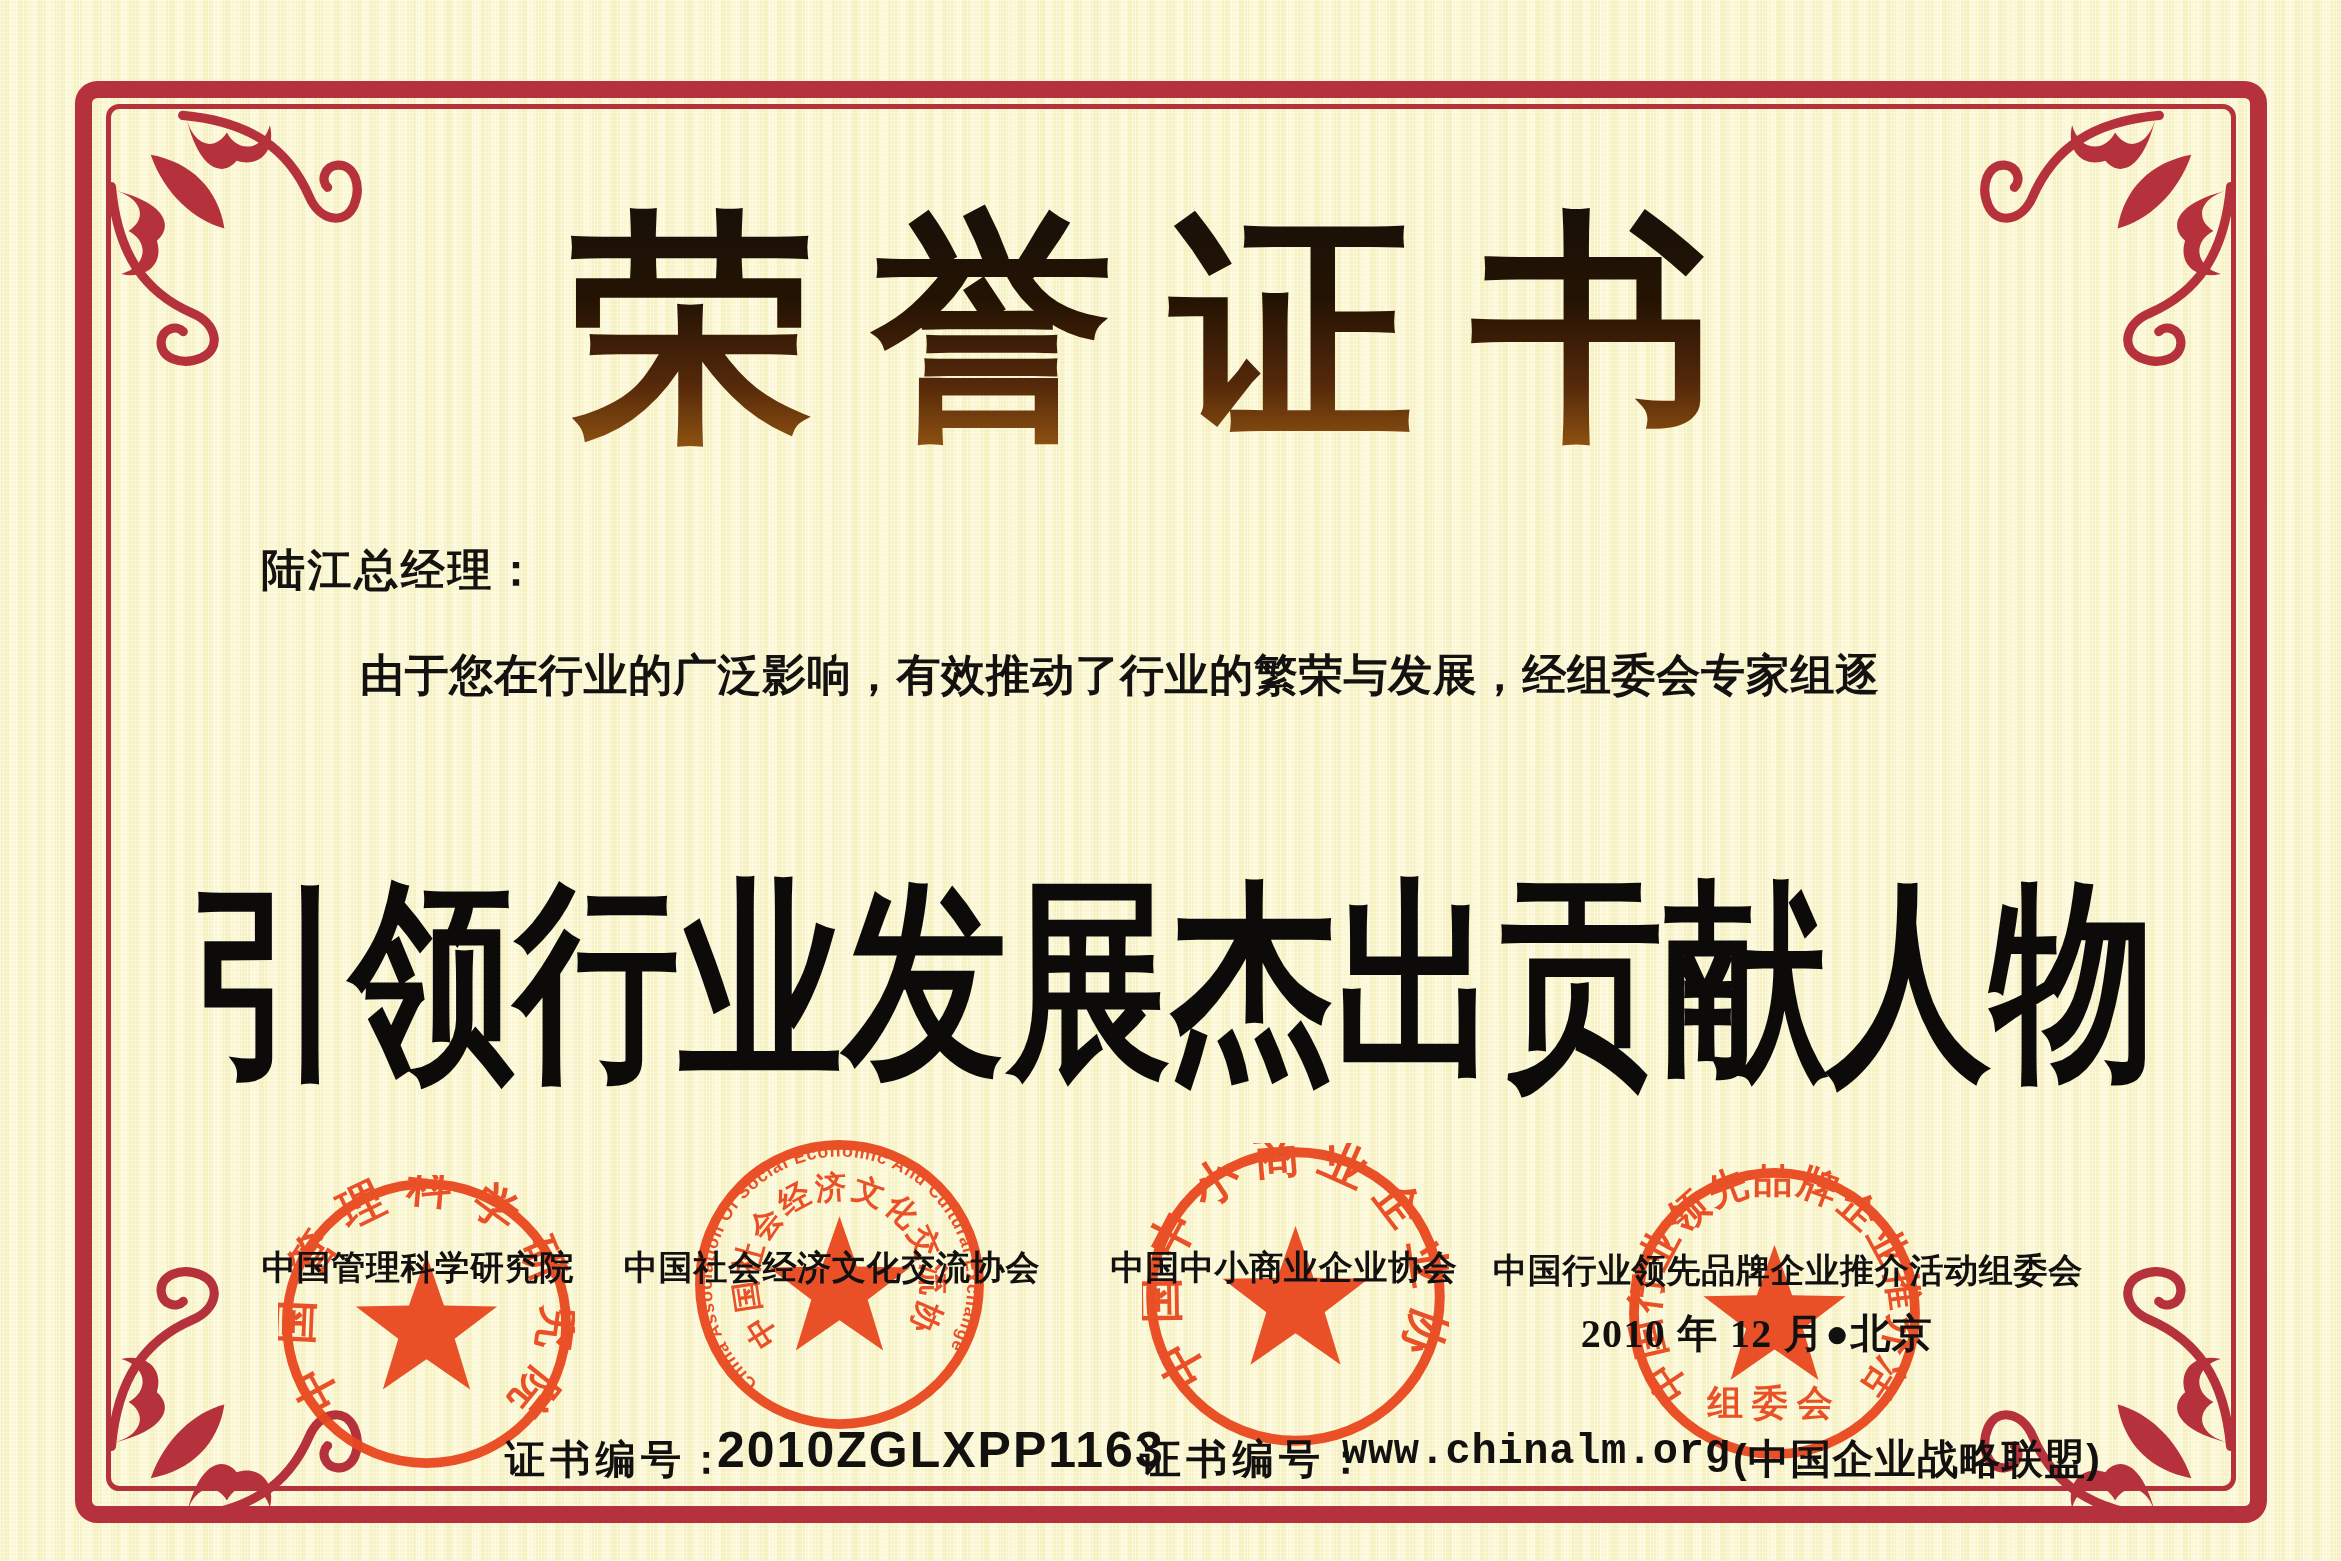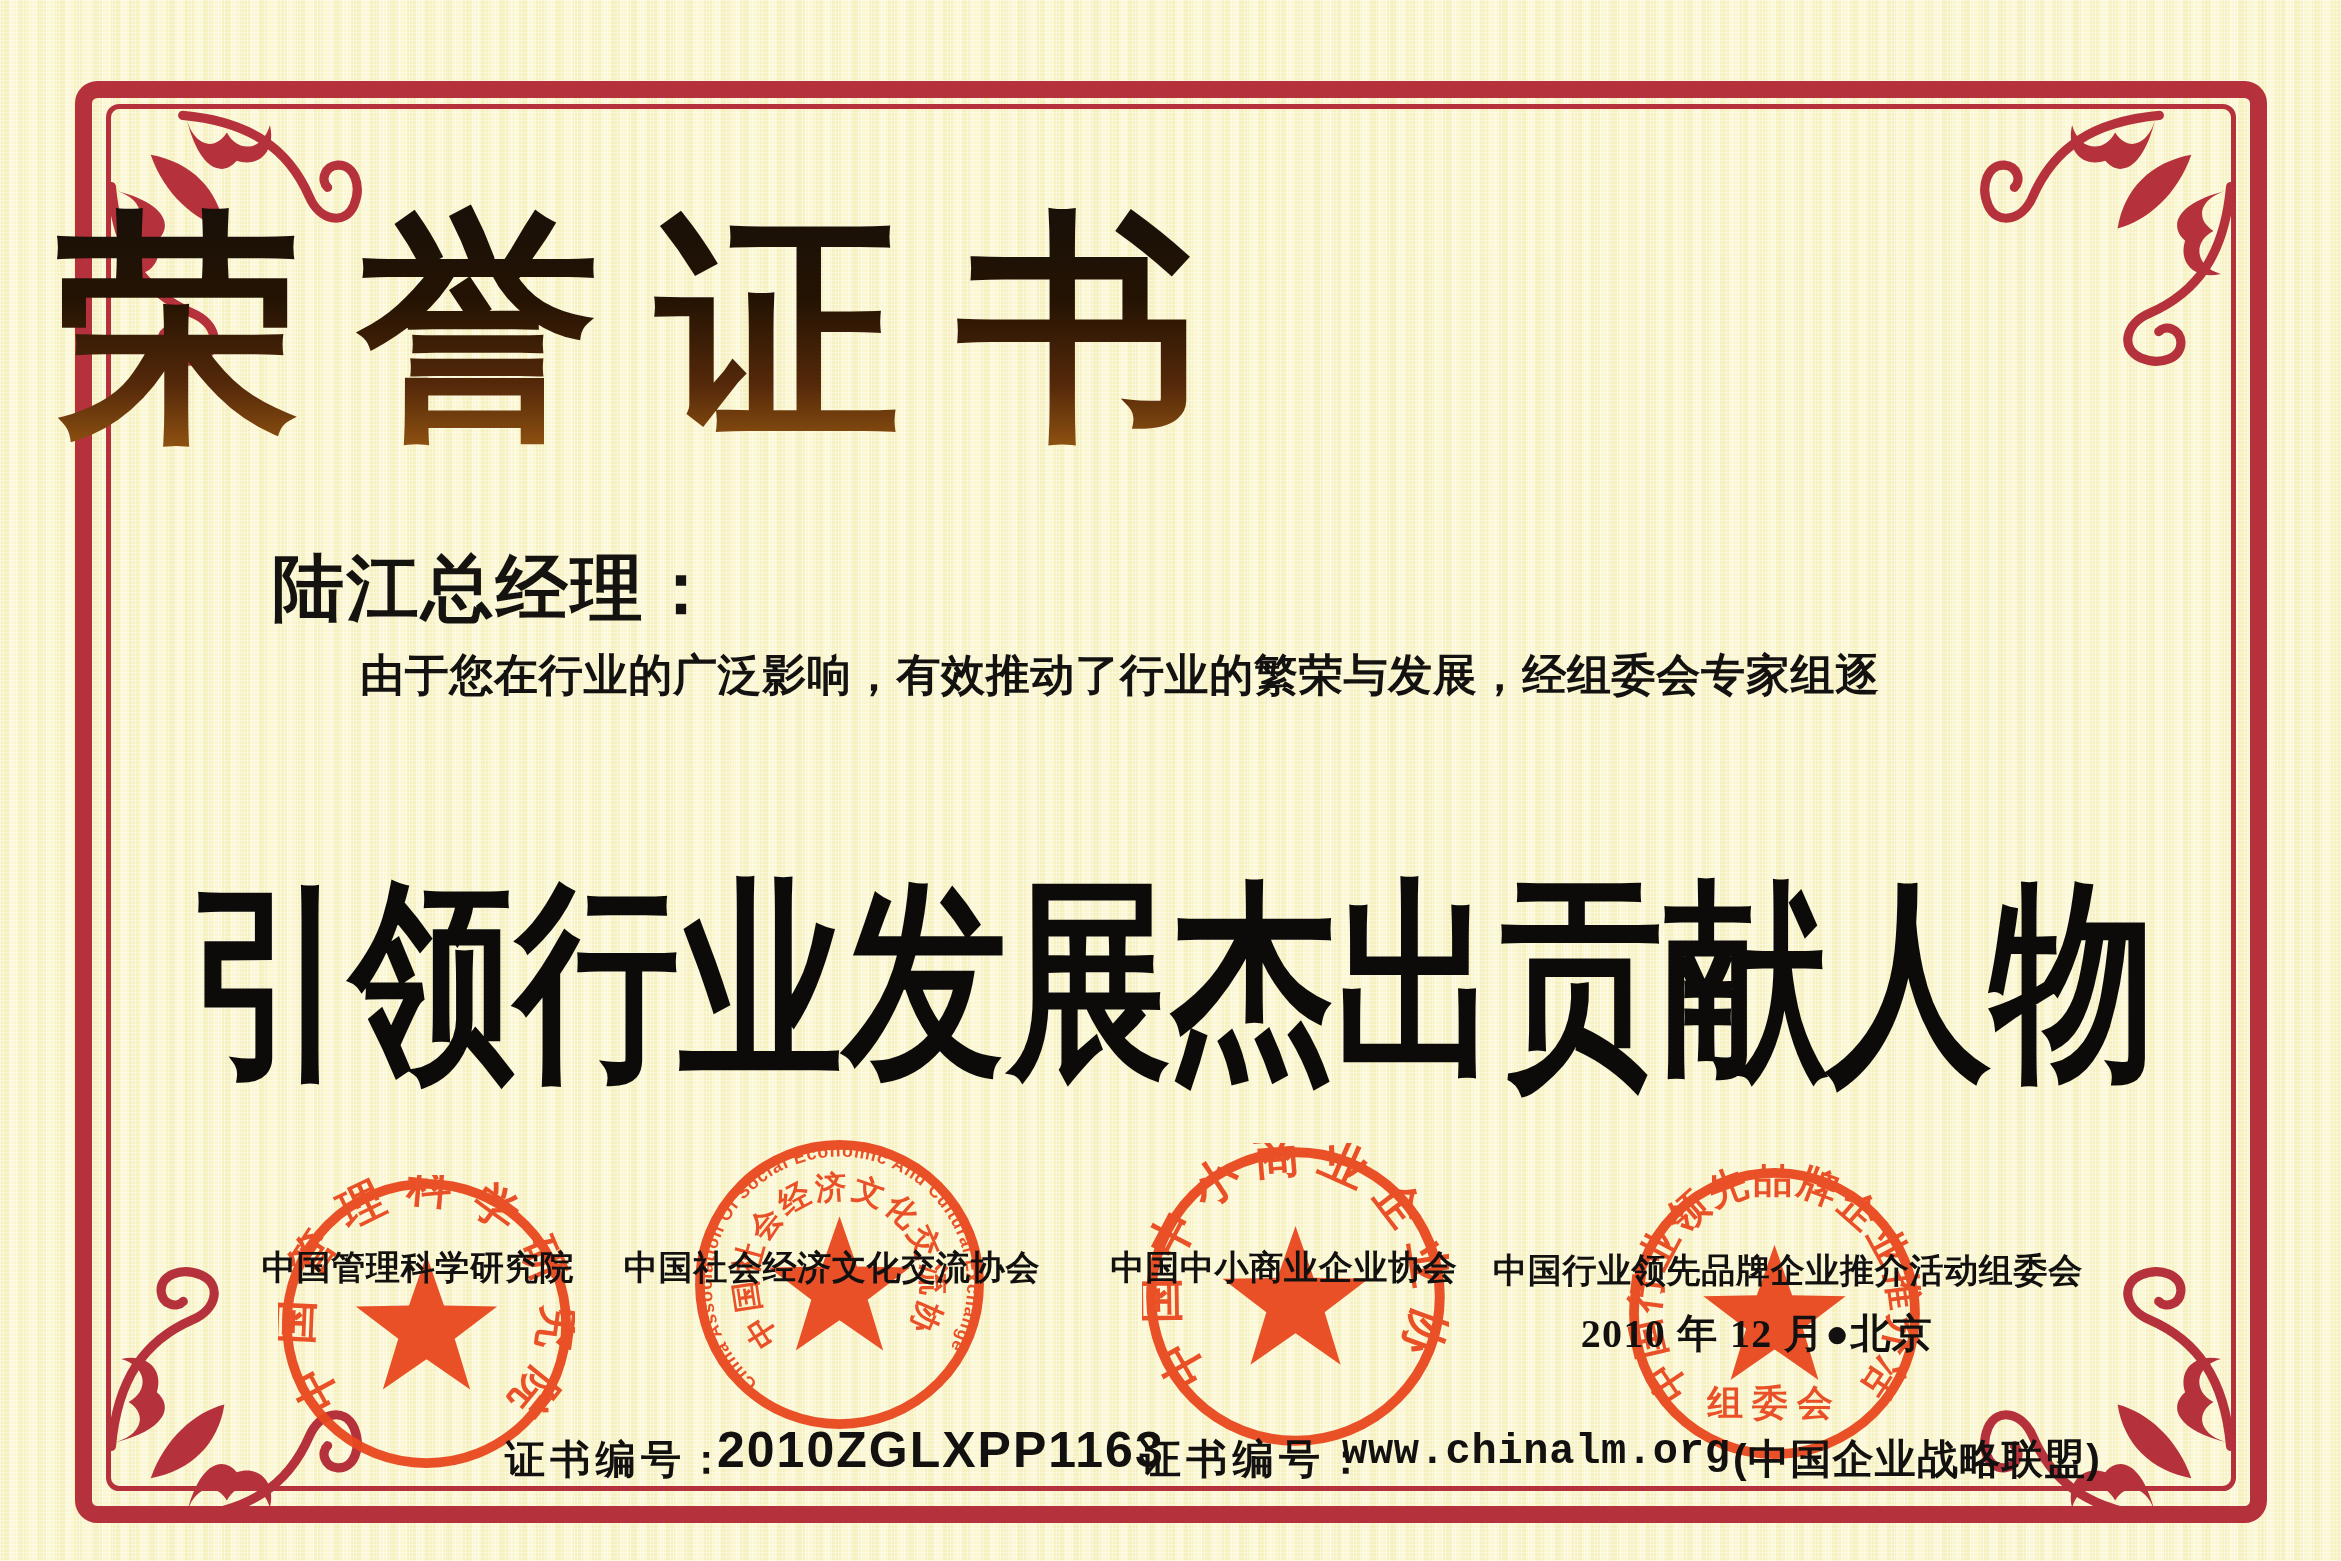--- a/index.html
+++ b/index.html
@@ -27,31 +27,31 @@
   .corner{position:absolute;width:344px;height:344px;}
   .corner.tl{left:34px;top:38px;}
   .corner.tr{right:34px;top:38px;transform:scaleX(-1);}
   .corner.bl{left:34px;bottom:-34px;transform:scaleY(-1);}
   .corner.br{right:34px;bottom:-34px;transform:scale(-1,-1);}
   .orn-fill{fill:#b5323c;}
   .orn-stroke{fill:none;stroke:#b5323c;stroke-width:15;stroke-linecap:round;}
   
   .cert-title{
     position:absolute;left:0;right:0;top:193px;
-    text-align:left;
+    text-align:center;
     font-family:"DejaVu Serif","Liberation Serif",serif;
     font-weight:bold;font-size:243px;line-height:1.1;
-    letter-spacing:57px;padding-left:57px;
+    letter-spacing:57px;
     background:linear-gradient(180deg,#17100a 0%,#241303 40%,#55290a 72%,#9a5a12 100%);
     -webkit-background-clip:text;background-clip:text;color:transparent;
     white-space:nowrap;
   }
   .recipient{
     position:absolute;left:261px;top:541px;
-    font-size:72px;font-weight:700;letter-spacing:2.6px;white-space:nowrap;margin-left:11px;
+    font-size:44px;font-weight:700;letter-spacing:2.6px;white-space:nowrap;
   }
   .body-line{position:absolute;font-size:44px;font-weight:600;letter-spacing:0.7px;white-space:nowrap;color:#141210;margin-top:10px;}
   .body-line.l1{left:360px;top:636px;}
   .body-line.l2{left:263px;top:726px;}
   .award-title{
     position:absolute;left:0;right:0;top:841px;
     text-align:center;font-size:164px;font-weight:900;
     letter-spacing:0px;white-space:nowrap;color:#0c0b09;
     transform:scaleY(1.3);transform-origin:50% 0%;
   }

